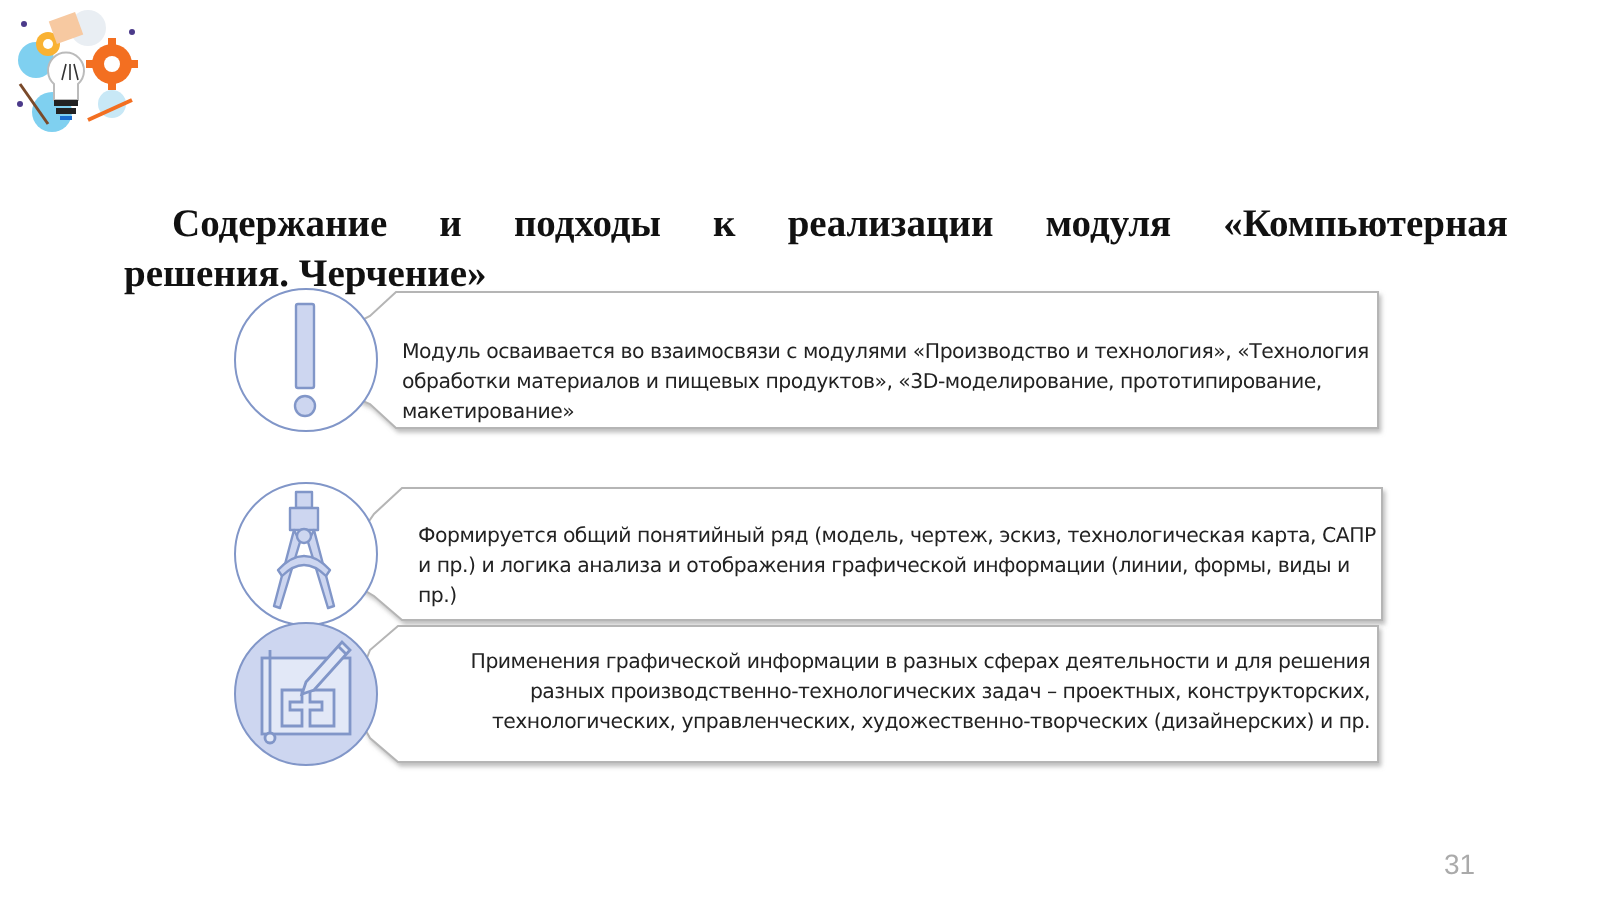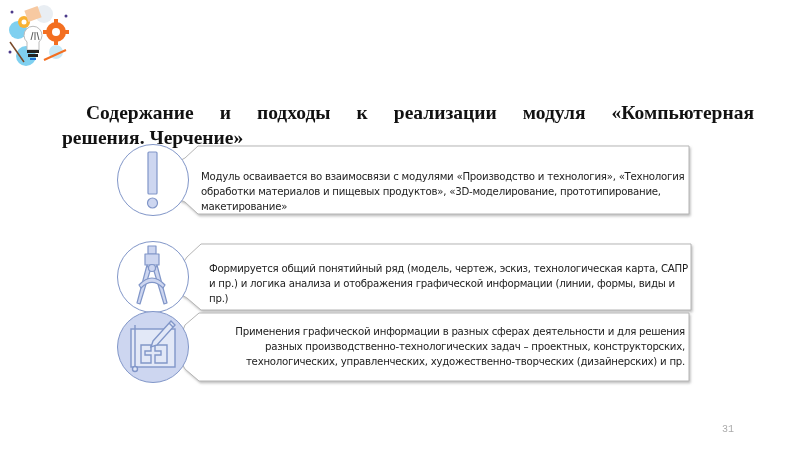--- a/index.html
+++ b/index.html
@@ -24,22 +24,22 @@
       border-radius: 50%; border: 1.3px solid #8196c8; background: #fff;
     }
     .row svg.callout { position: absolute; left: 0; top: 0; overflow: visible; }
     .row .text {
       position: absolute; font-size: 10.2px; line-height: 15px; color: #222;
       font-family: "DejaVu Sans", sans-serif; letter-spacing: -0.25px;
     }
     .row .icon { position: absolute; left: 0; top: 0; width: 72px; height: 72px; }
 
     .page-num {
-      position: absolute; left: 722px; top: 424px; font-size: 10px; color: #aaa;
-      font-family: Liberation Mono, monospace;
+      position: absolute; left: 722px; top: 424px; font-size: 14px; color: #aaa;
+      font-family: Liberation Sans, sans-serif;
     }
   </style>
 </head>
 <body>
 
 <svg class="logo" viewBox="0 0 70 72">
   <circle cx="14" cy="28" r="9" fill="#7fd0f0"></circle>
   <circle cx="22" cy="54" r="10" fill="#7fd0f0"></circle>
   <circle cx="52" cy="50" r="7" fill="#c8e8f6"></circle>
   <circle cx="40" cy="12" r="9" fill="#e9eef3"></circle>

